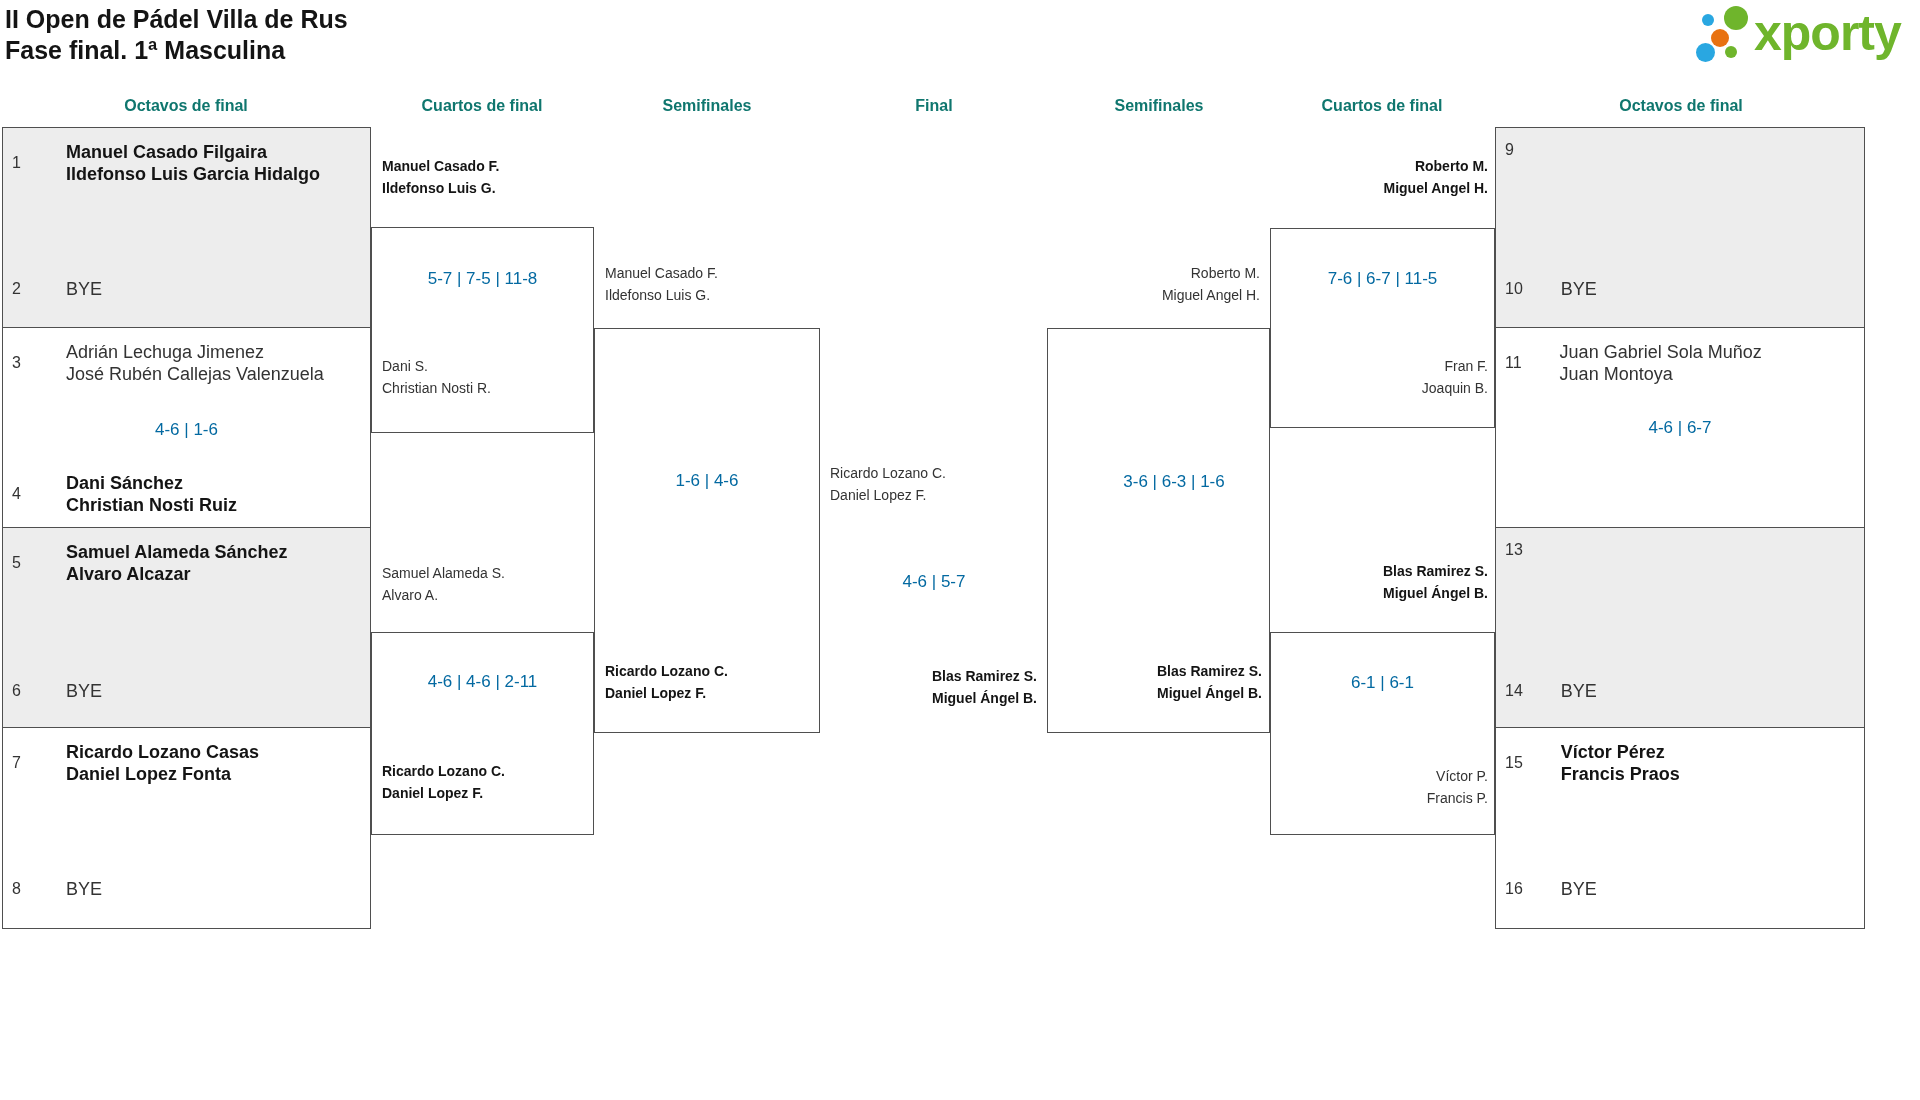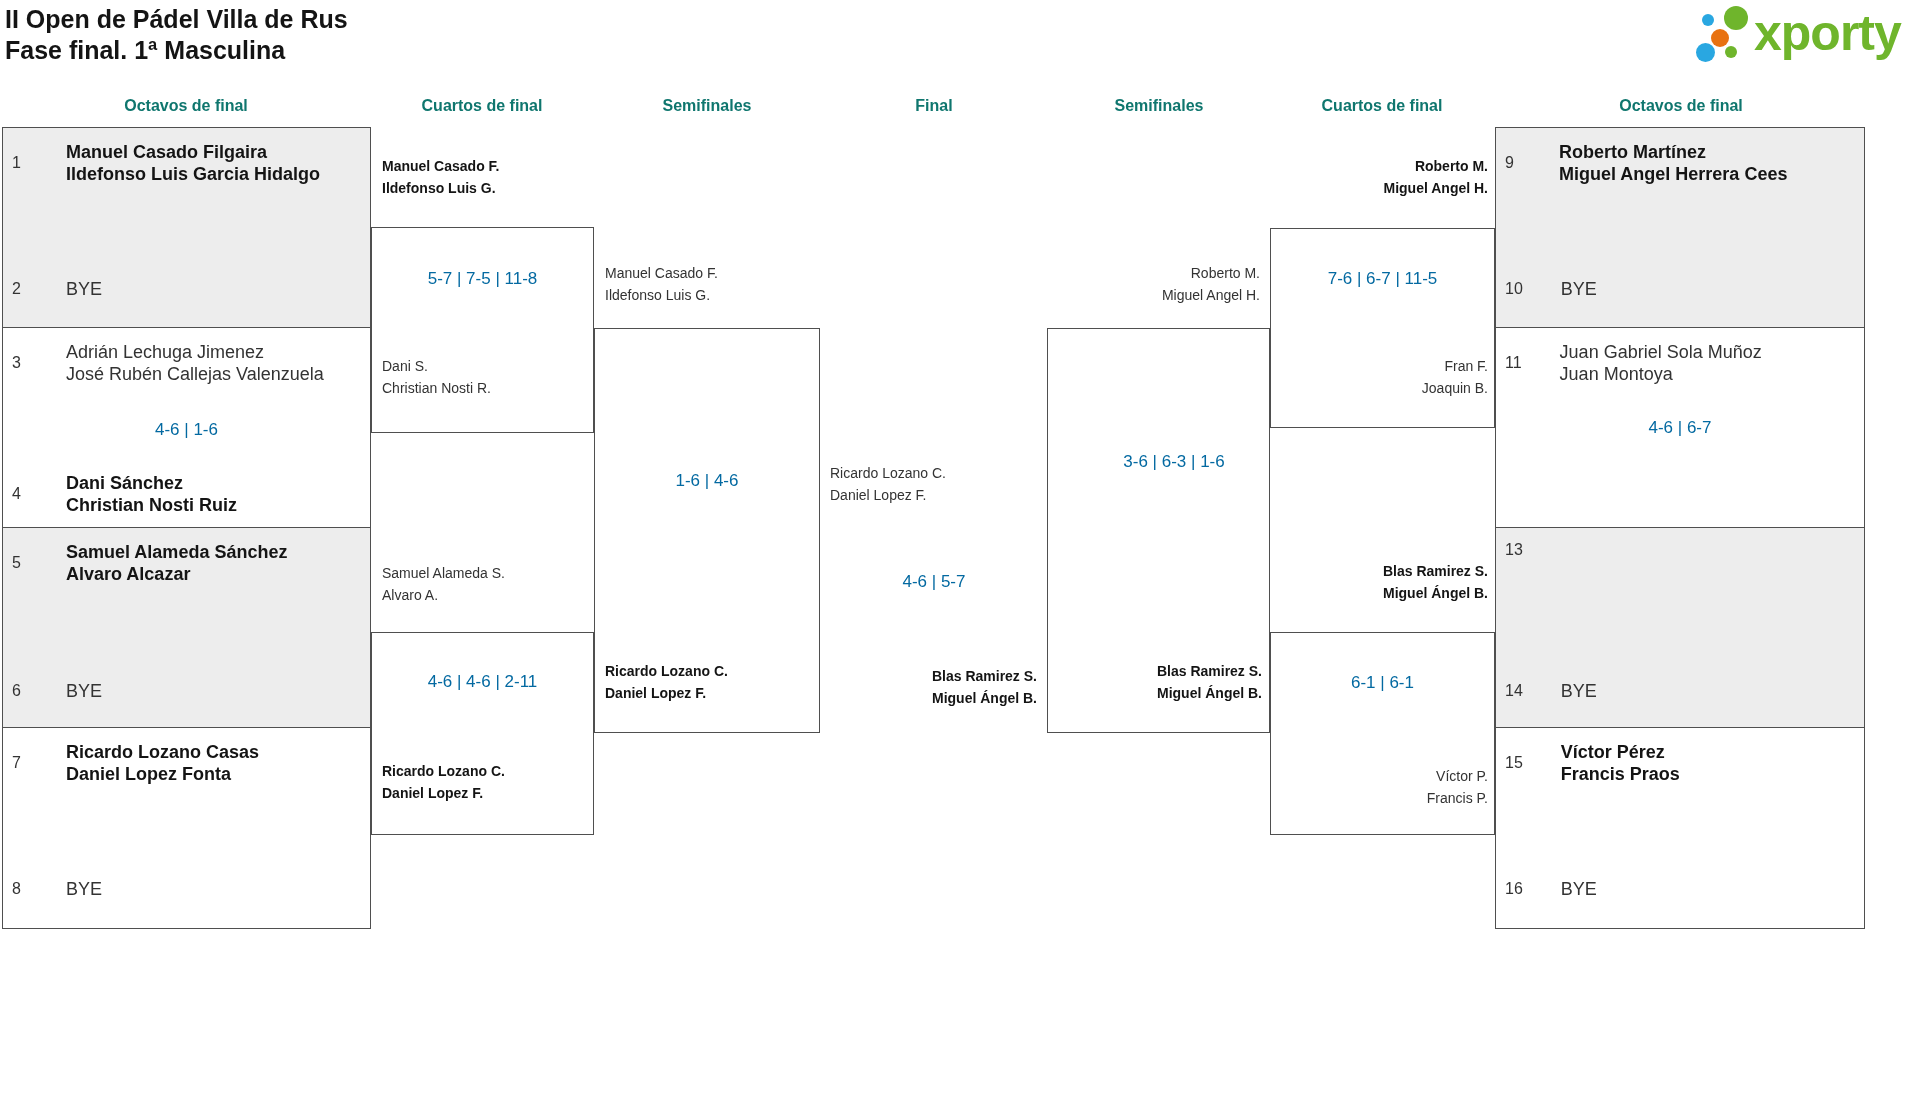--- a/index.html
+++ b/index.html
@@ -159,21 +159,21 @@
   <div class="score" style="left:820px;top:572px;width:228px">4-6 | 5-7</div>
   <div class="fl bold right" style="right:883px;top:665px">
     <span class="nl">Blas Ramirez S.</span>
     <span class="nl">Miguel Ángel B.</span>
   </div>
 
   <div class="fl right" style="right:660px;top:262px">
     <span class="nl">Roberto M.</span>
     <span class="nl">Miguel Angel H.</span>
   </div>
-  <div class="score" style="left:1047px;top:452px;width:254px">3-6 | 6-3 | 1-6</div>
+  <div class="score" style="left:1047px;top:472px;width:254px">3-6 | 6-3 | 1-6</div>
   <div class="fl bold right" style="right:658px;top:660px">
     <span class="nl">Blas Ramirez S.</span>
     <span class="nl">Miguel Ángel B.</span>
   </div>
 
   <div class="fl bold right" style="right:432px;top:155px">
     <span class="nl">Roberto M.</span>
     <span class="nl">Miguel Angel H.</span>
   </div>
   <div class="score" style="left:1270px;top:269px;width:225px">7-6 | 6-7 | 11-5</div>
@@ -188,24 +188,20 @@
   </div>
   <div class="score" style="left:1270px;top:673px;width:225px">6-1 | 6-1</div>
   <div class="fl right" style="right:432px;top:765px">
     <span class="nl">Víctor P.</span>
     <span class="nl">Francis P.</span>
   </div>
 
   <div class="box gray" style="left:1495px;top:127px;width:370px;height:202px">
     <div class="slot" style="top:13px">
       <span class="seed">9</span>
-      <span class="names bold">
-        <span class="nl">Roberto Martínez</span>
-        <span class="nl">Miguel Angel Herrera Cees</span>
-      </span>
     </div>
     <div class="slot" style="bottom:28px">
       <span class="seed">10</span>
       <span class="names">
         <span class="nl">BYE</span>
       </span>
     </div>
   </div>
 
   <div class="box" style="left:1495px;top:327px;width:370px;height:202px">

